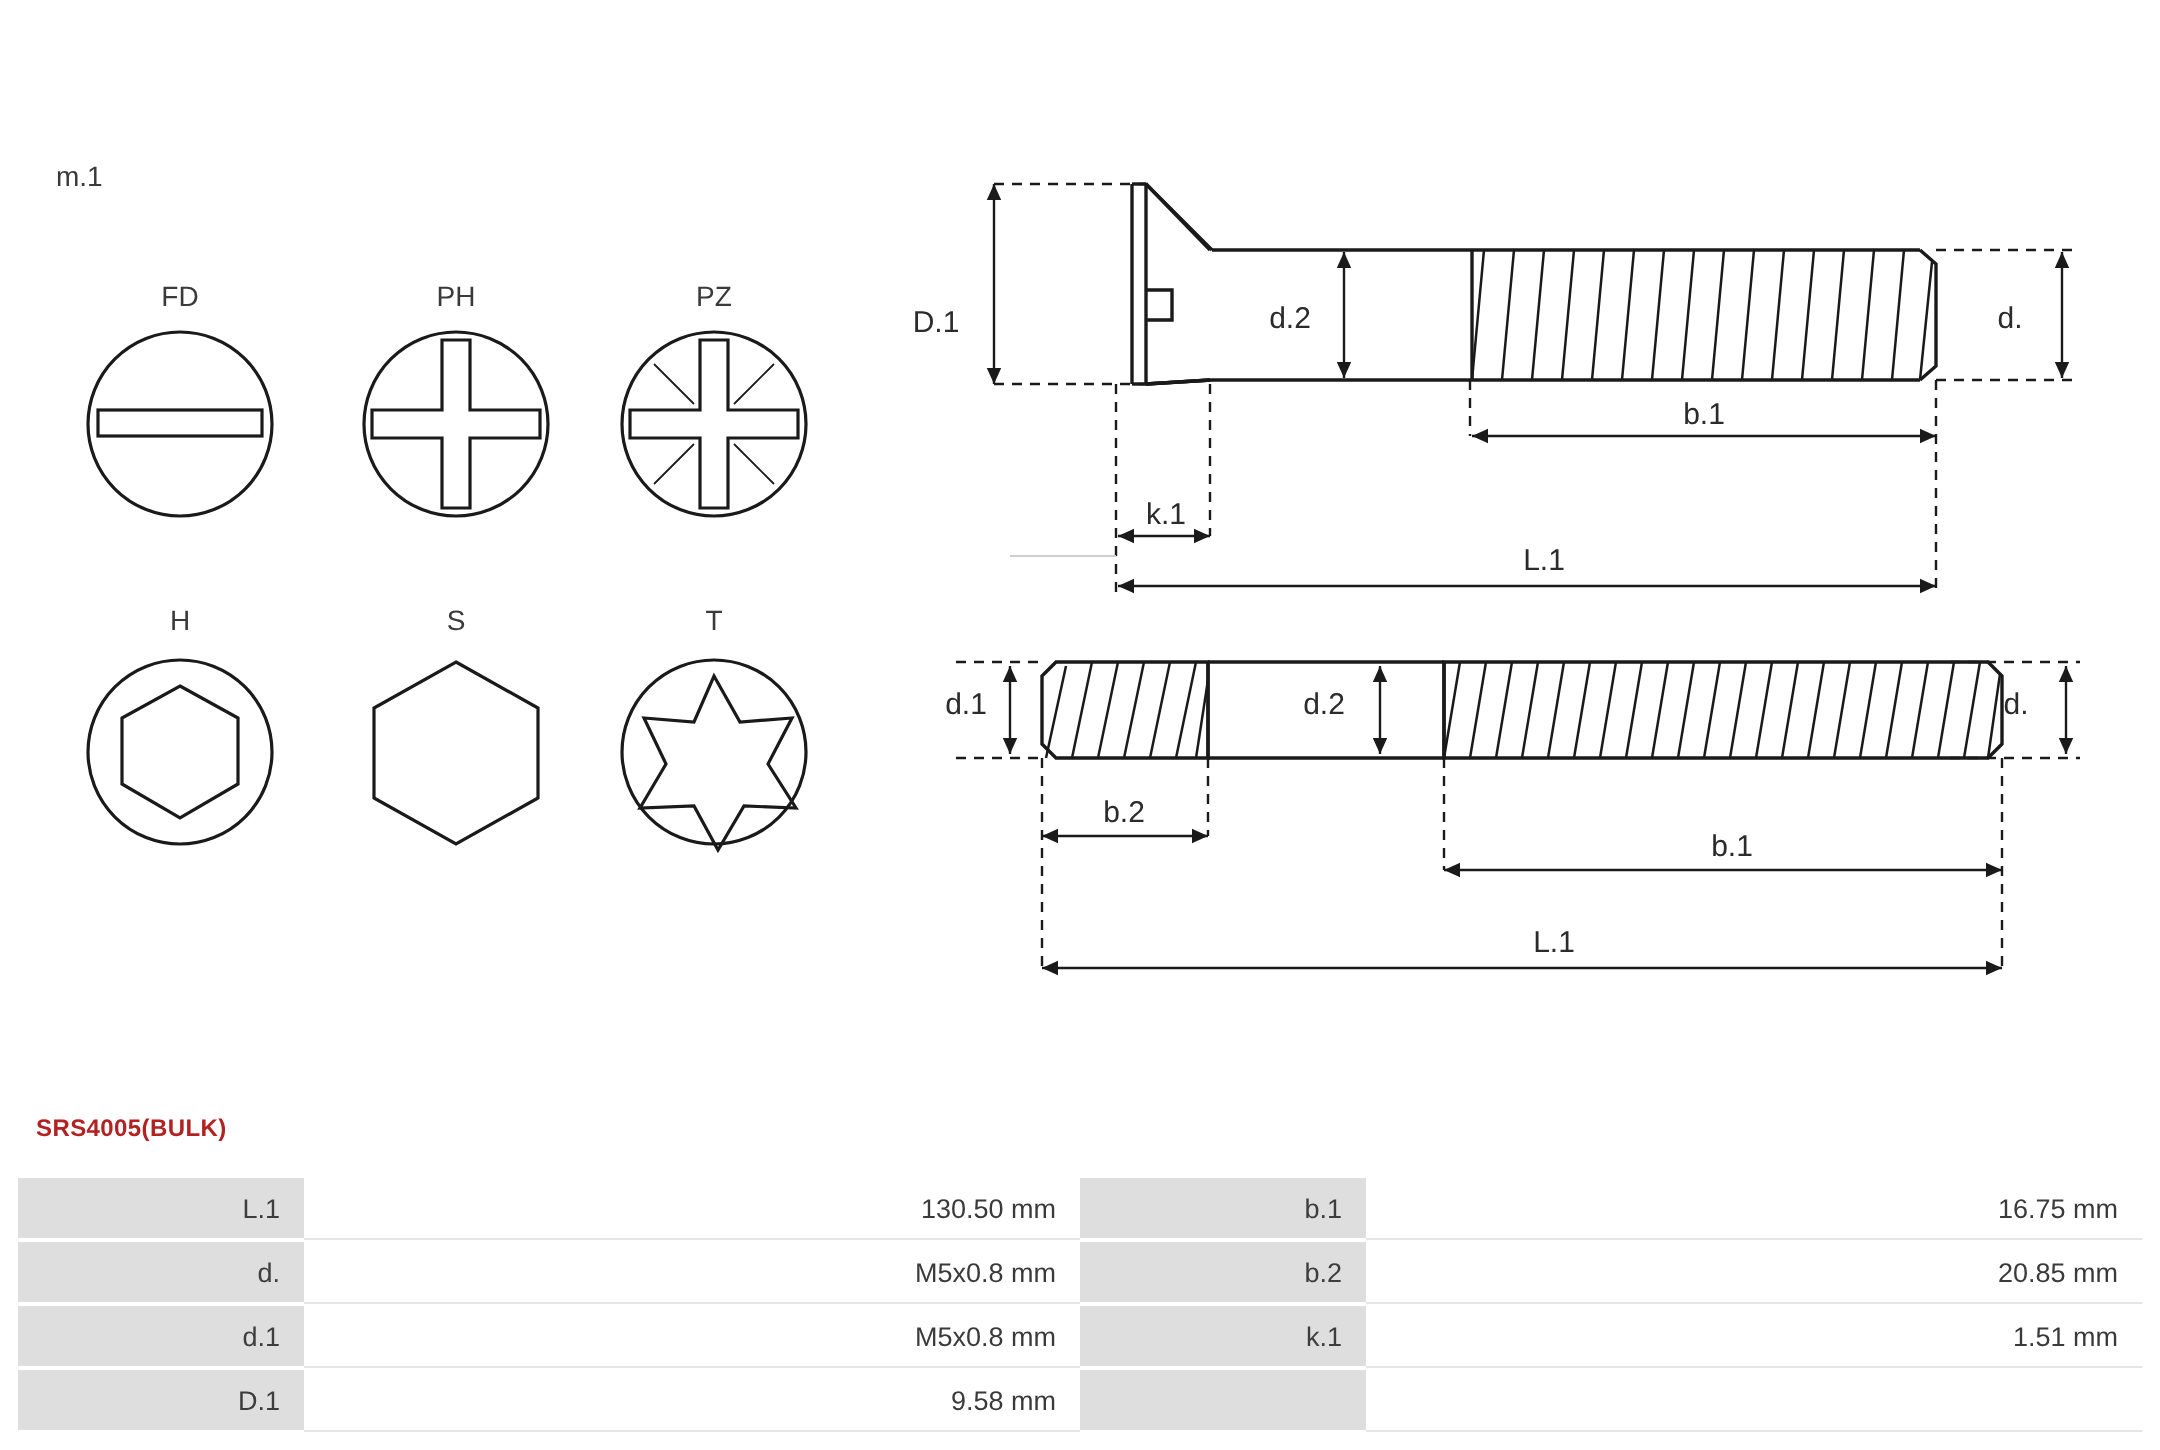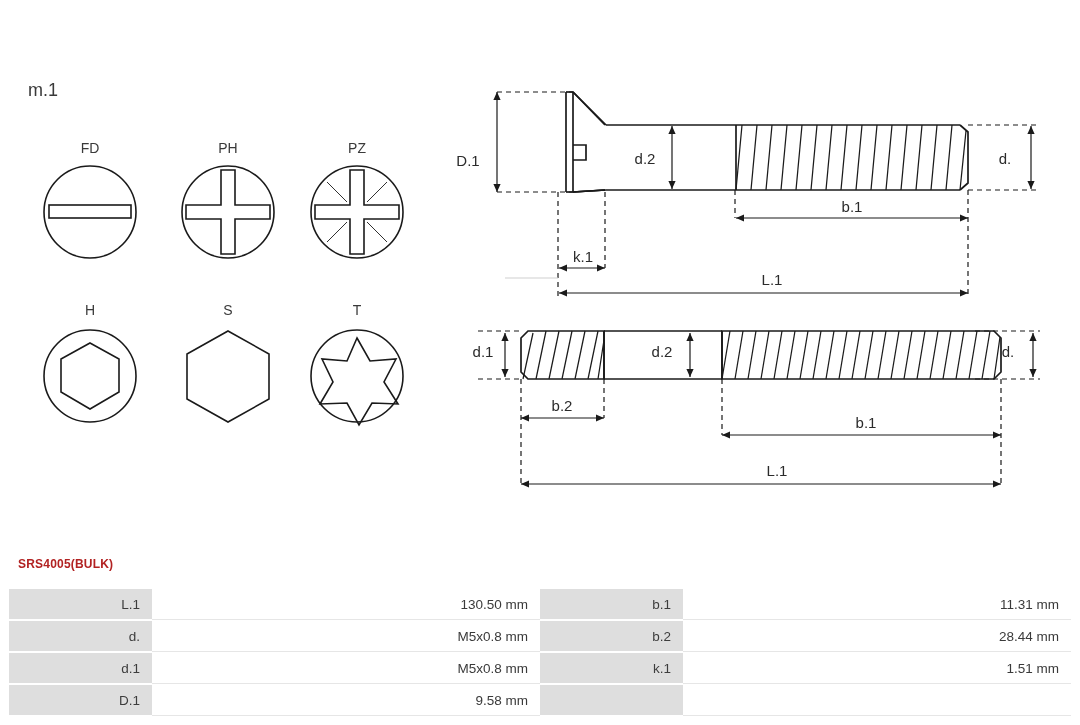--- a/index.html
+++ b/index.html
@@ -62,21 +62,21 @@
   table.spec td.empty-val{background:#ffffff;}
   col.c-lbl{width:143px;}
   col.c-val{width:388px;}
   .head-label{
     font-size:14px;fill:#3a3a3a;
     font-family:"Liberation Sans", sans-serif;
     text-anchor:middle;
   }
   .mlabel{
     position:absolute;left:28px;top:80px;
-    font-size:18px;color:#3a3a3a;text-align:center;
+    font-size:14px;color:#3a3a3a;text-align:center;
   }
 
   .ln{stroke:#1a1a1a;fill:none;}
   .dim{stroke:#1a1a1a;stroke-width:1.2;fill:none;}
   .dashed{stroke:#1a1a1a;stroke-width:1.2;fill:none;stroke-dasharray:5 4;}
   .dimtxt{font-size:15px;fill:#2b2b2b;font-family:"Liberation Sans", sans-serif;}
 </style>
 </head>
 <body>
 
@@ -357,27 +357,27 @@
         <col class="c-lbl">
           <col class="c-val">
           <col class="c-lbl">
           <col class="c-val">
       </colgroup>
       <tbody>
         <tr>
           <td class="lbl">L.1</td>
           <td class="val">130.50 mm</td>
           <td class="lbl">b.1</td>
-          <td class="val">11.31 mm</td>
+          <td class="val">16.75 mm</td>
         </tr>
         <tr>
           <td class="lbl">d.</td>
           <td class="val">M5x0.8 mm</td>
           <td class="lbl">b.2</td>
-          <td class="val">28.44 mm</td>
+          <td class="val">20.85 mm</td>
         </tr>
         <tr>
           <td class="lbl">d.1</td>
           <td class="val">M5x0.8 mm</td>
           <td class="lbl">k.1</td>
           <td class="val">1.51 mm</td>
         </tr>
         <tr>
           <td class="lbl">D.1</td>
           <td class="val">9.58 mm</td>

